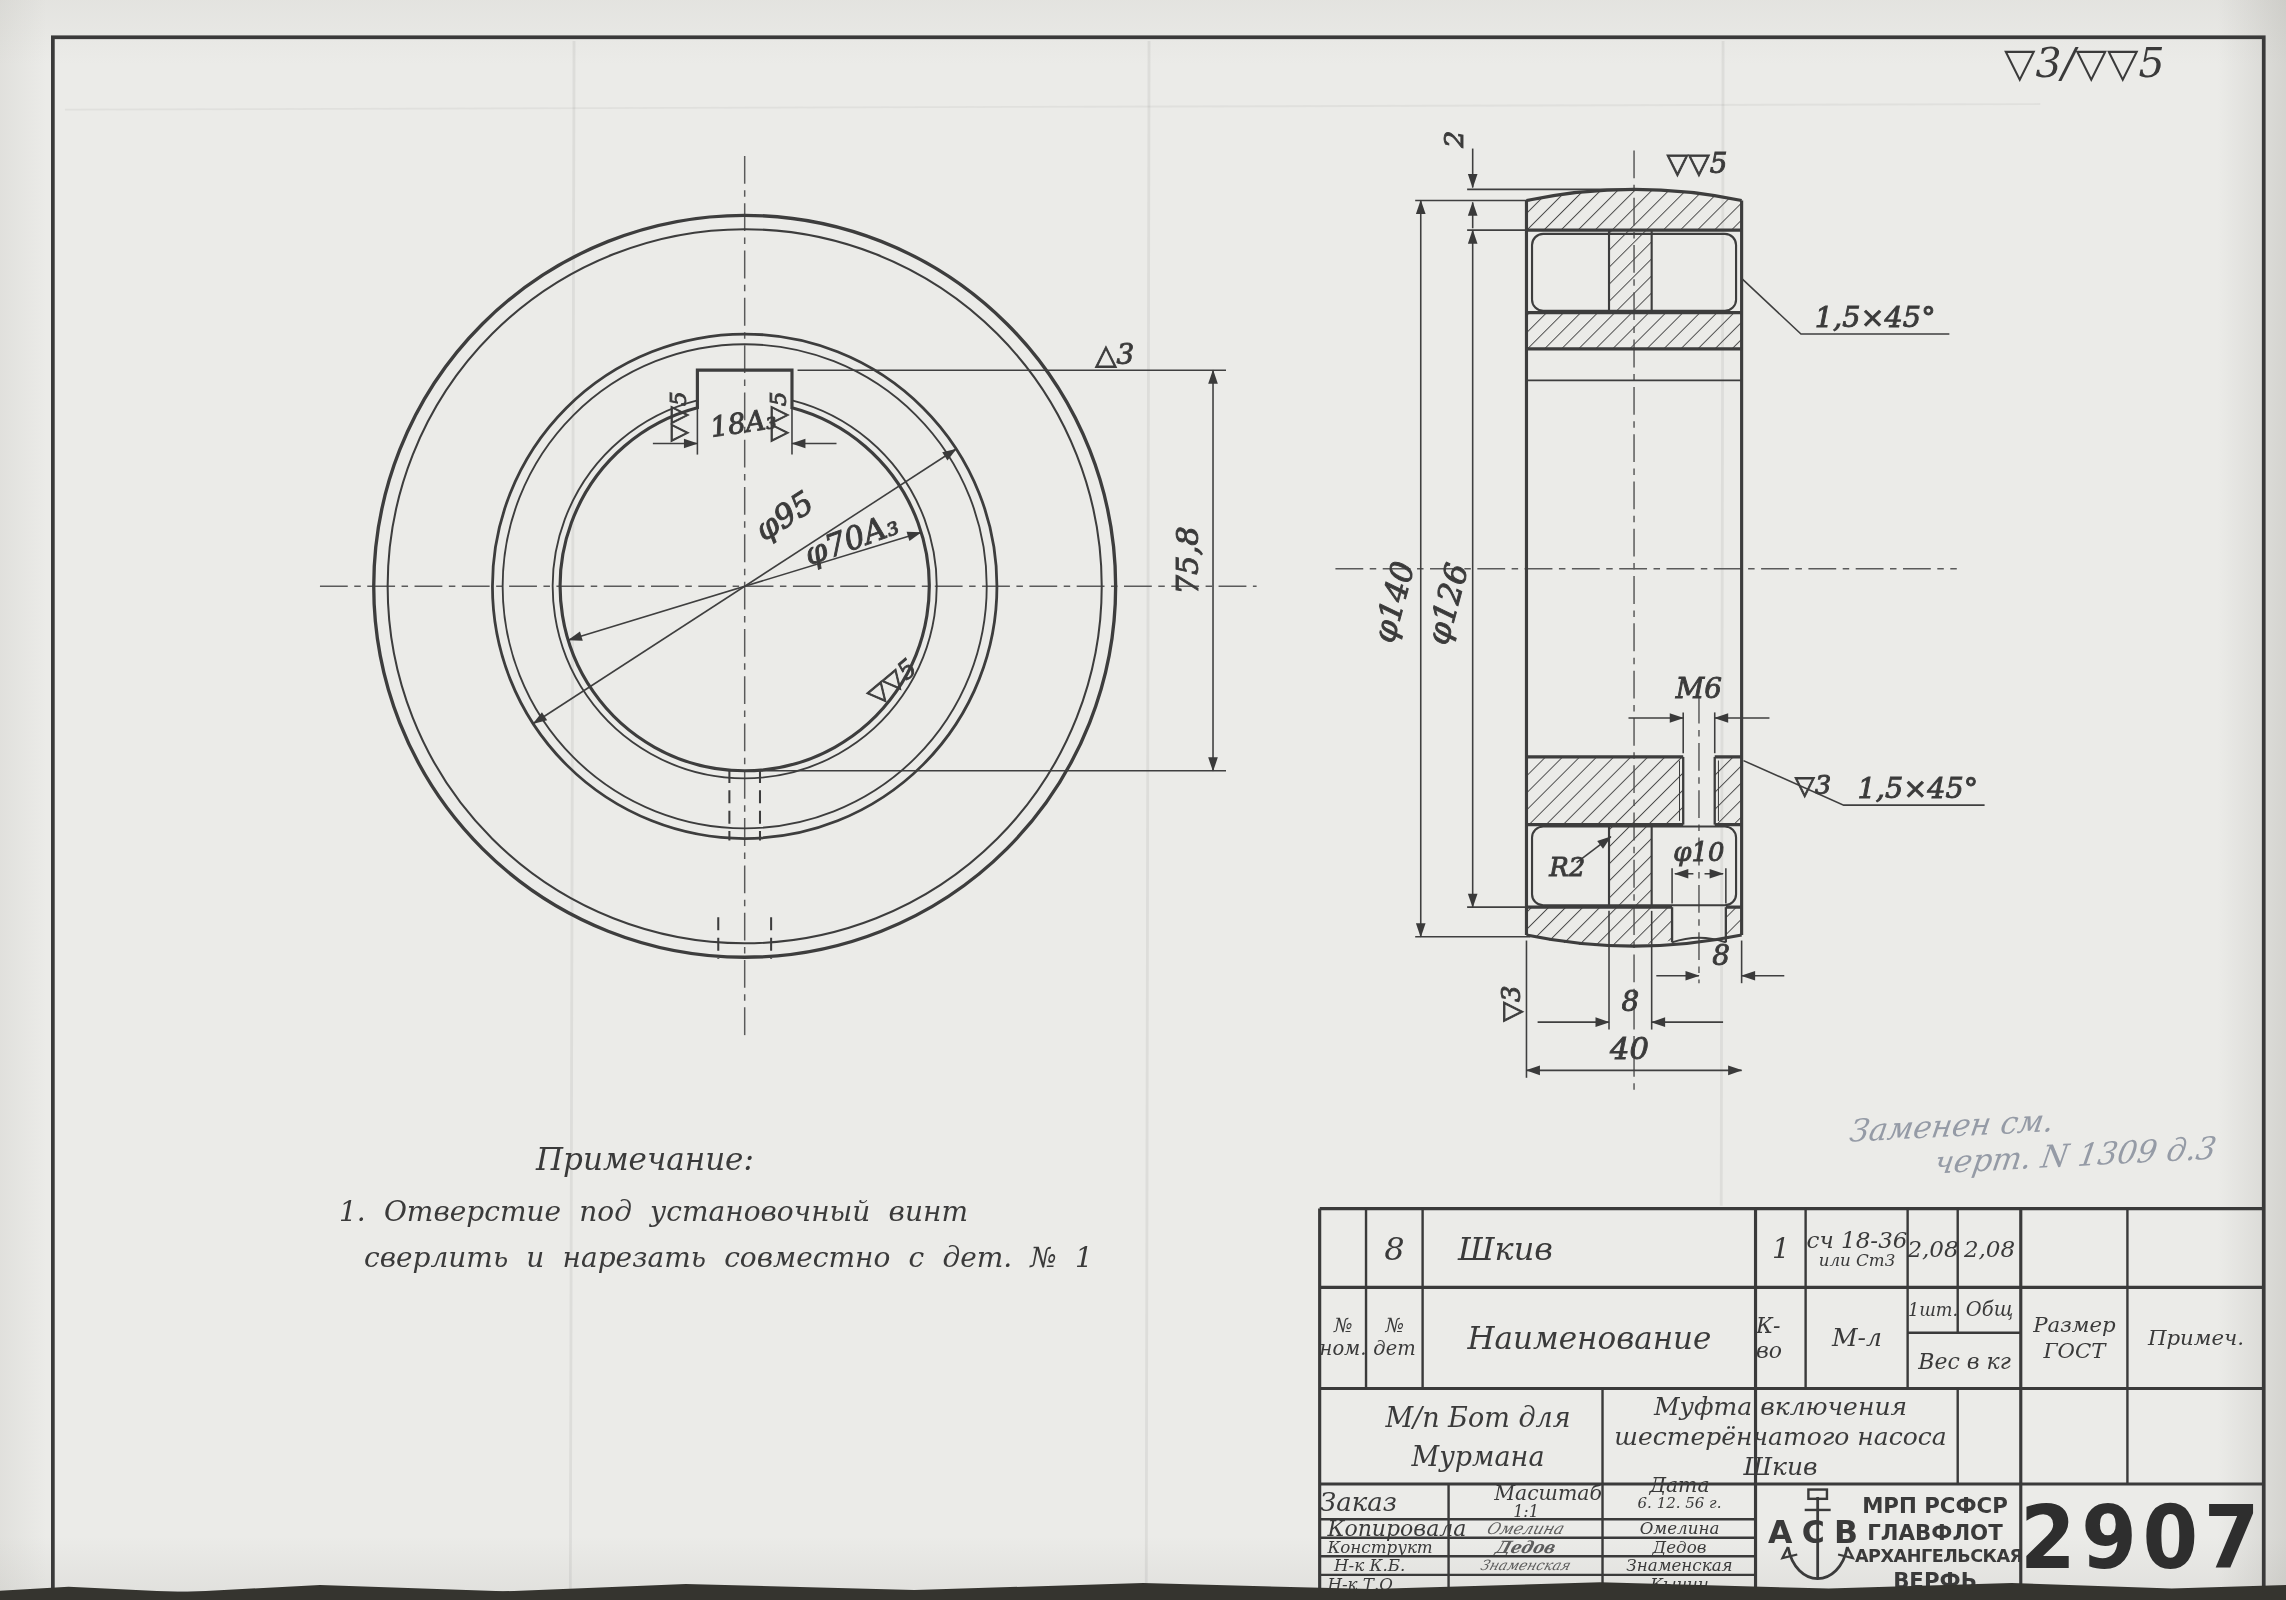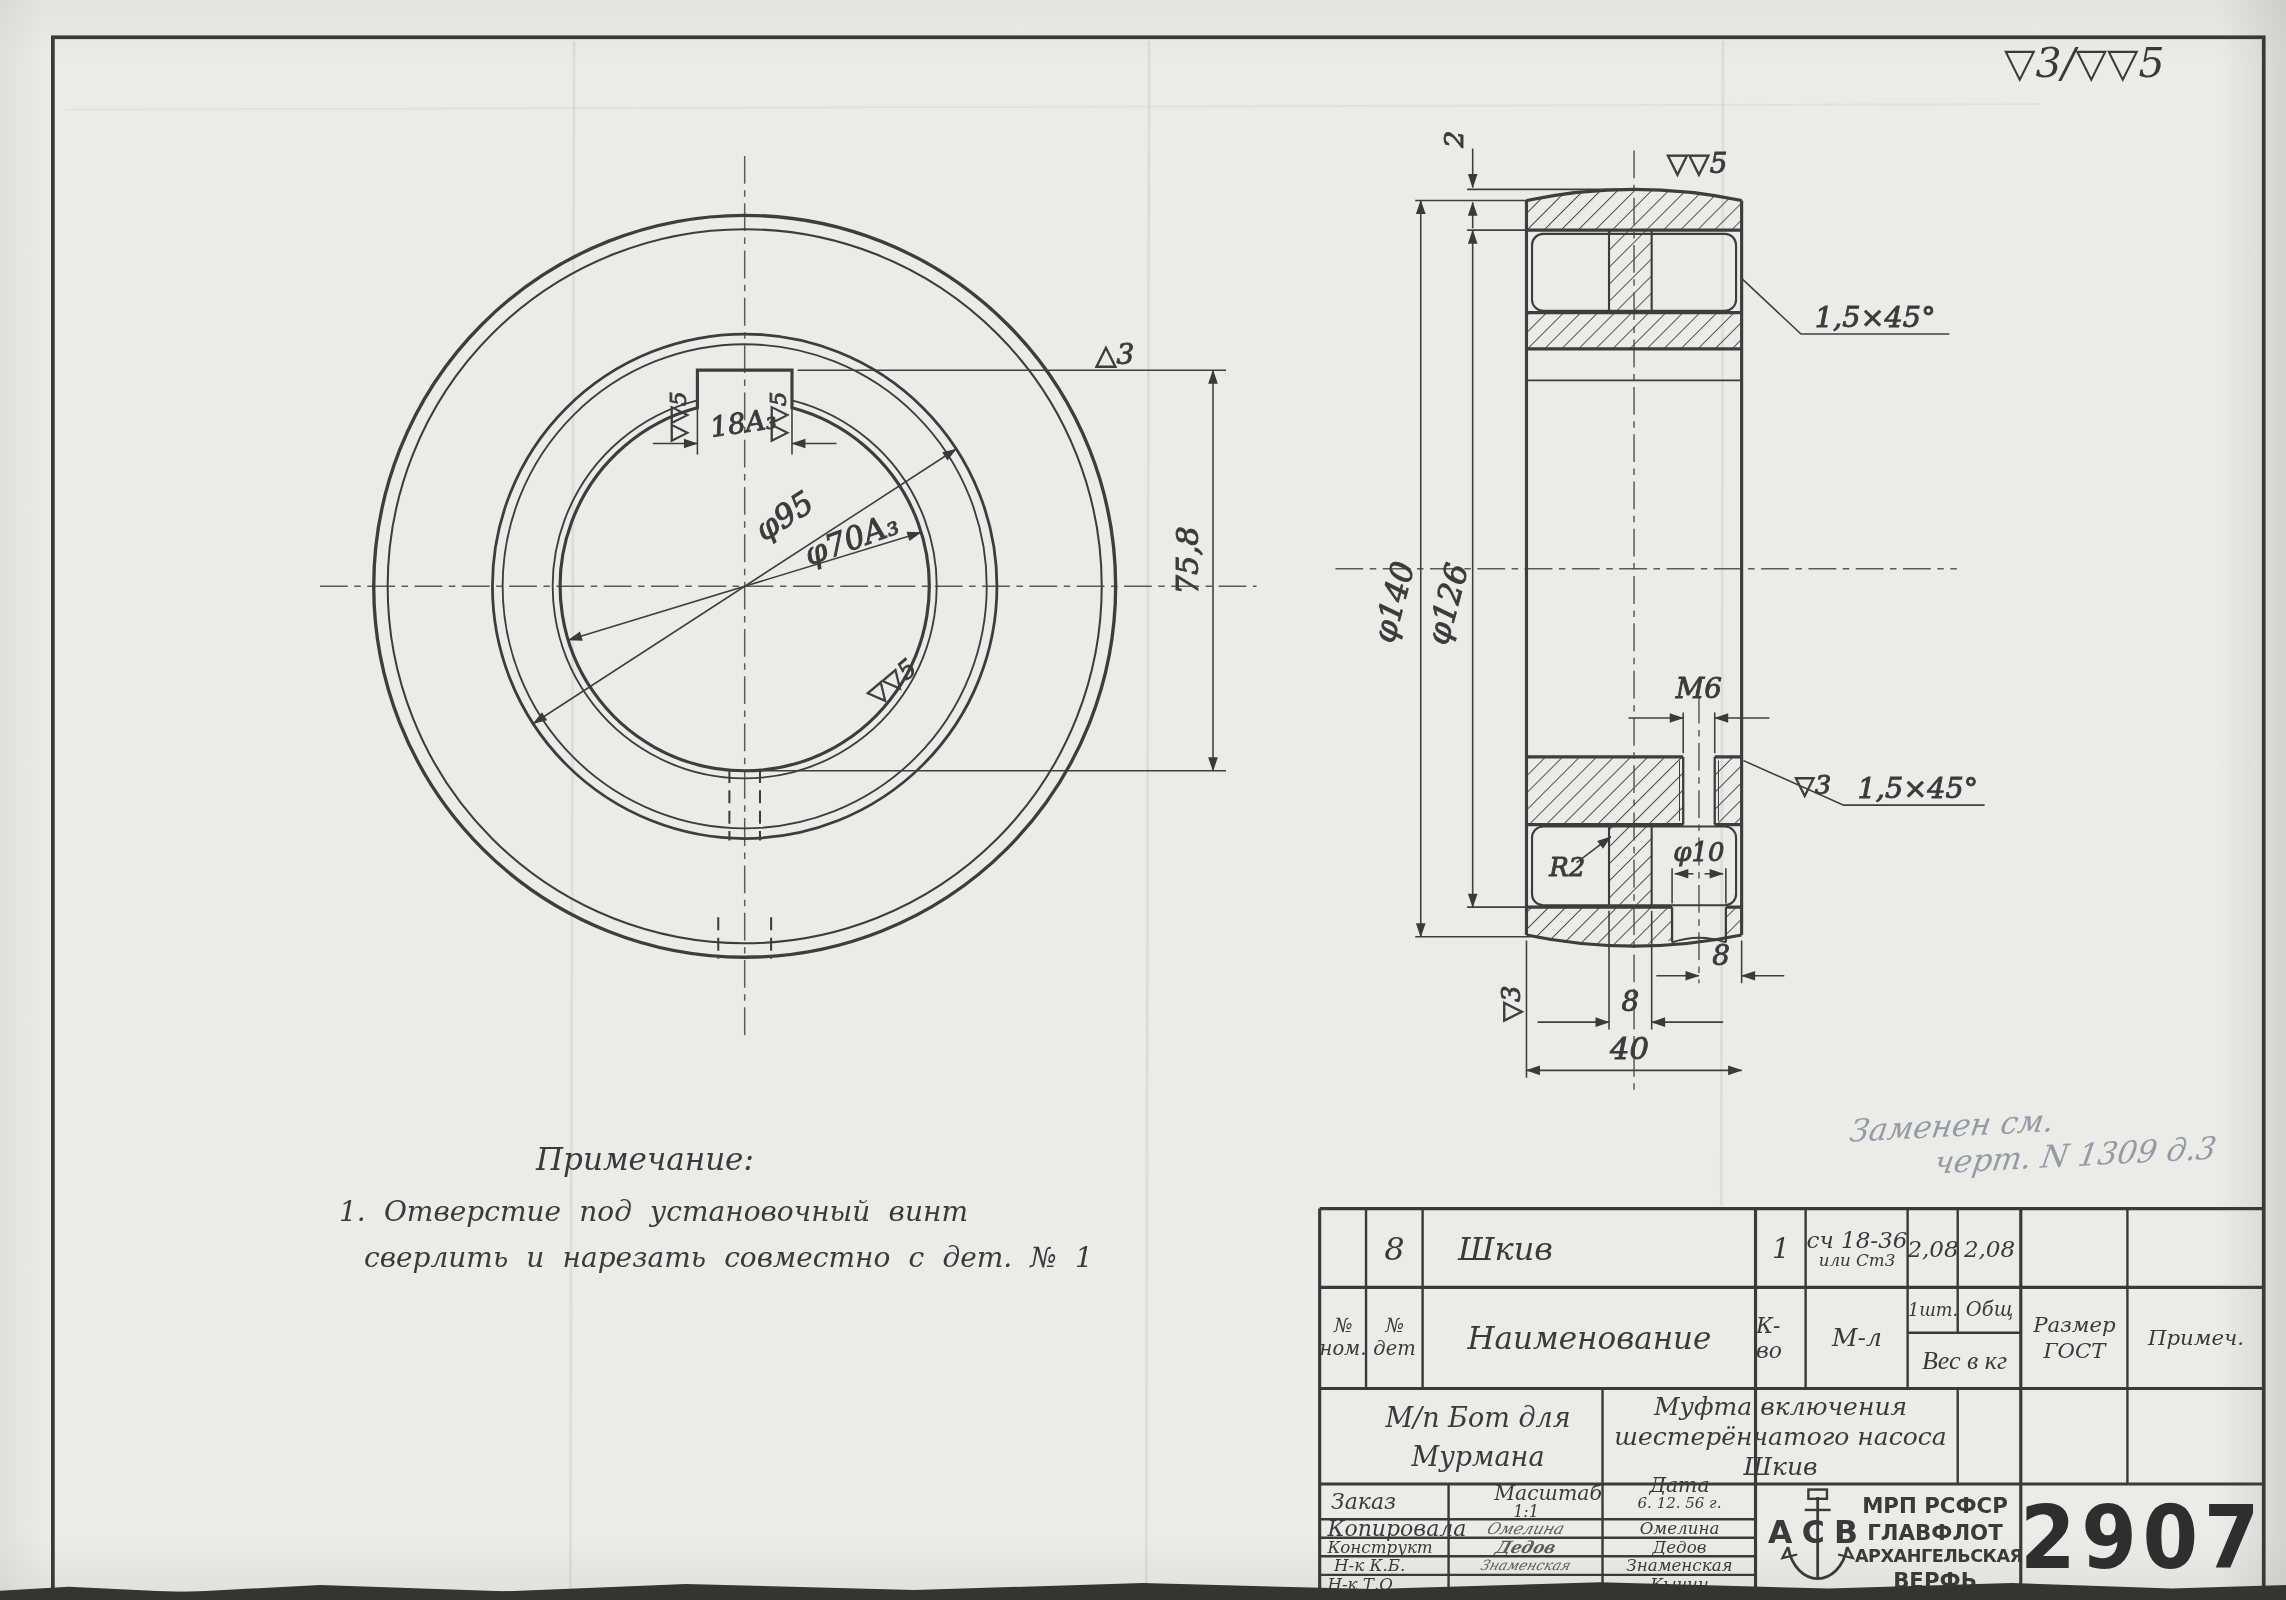--- a/index.html
+++ b/index.html
@@ -278,38 +278,38 @@
     </div>
     <div class="cell" style="left:1366px;top:1287px;width:57px;height:101px;flex-direction:column;line-height:1.15;">
       <div class="ser" style="font-size:19.5px;">№</div>
       <div class="ser" style="font-size:19.5px;">дет</div>
     </div>
     <div class="cell ser" style="left:1423px;top:1287px;width:333px;height:101px;font-size:31px;">Наименование</div>
     <div class="cell ser" style="left:1756px;top:1287px;width:50px;height:101px;font-size:22px;">К-во</div>
     <div class="cell ser" style="left:1806px;top:1287px;width:102px;height:101px;font-size:25px;">М-л</div>
     <div class="cell ser" style="left:1908px;top:1287px;width:50px;height:45px;font-size:17.6px;">1шт.</div>
     <div class="cell ser" style="left:1958px;top:1287px;width:63px;height:45px;font-size:19.5px;">Общ</div>
-    <div class="cell ser" style="left:1908px;top:1333px;width:113px;height:56px;font-size:26px;font-family:Liberation Serif, serif;">Вес в кг</div>
+    <div class="cell ser" style="left:1908px;top:1333px;width:113px;height:56px;font-size:22px;">Вес в кг</div>
     <div class="cell" style="left:2021px;top:1287px;width:107px;height:101px;flex-direction:column;line-height:1.2;">
       <div class="ser" style="font-size:21.3px;">Размер</div>
       <div class="ser" style="font-size:21.3px;">ГОСТ</div>
     </div>
     <div class="cell ser" style="left:2128px;top:1287px;width:136px;height:101px;font-size:21.3px;">Примеч.</div>
 
     <div class="cell" style="left:1320px;top:1389px;width:316px;height:96px;flex-direction:column;line-height:1.45;">
       <div class="ser" style="font-size:27px;">М/п Бот для</div>
       <div class="ser" style="font-size:27px;">Мурмана</div>
     </div>
     <div class="cell" style="left:1603px;top:1389px;width:355px;height:96px;flex-direction:column;line-height:1.2;">
       <div class="ser" style="font-size:25px;">Муфта включения</div>
       <div class="ser" style="font-size:25px;">шестерёнчатого насоса</div>
       <div class="ser" style="font-size:25px;">Шкив</div>
     </div>
 
-    <div class="cell ser" style="left:1320px;top:1484px;width:131px;height:35px;justify-content:flex-start;padding-left:11px;font-size:22px;">Заказ</div>
+    <div class="cell ser" style="left:1320px;top:1484px;width:131px;height:35px;justify-content:flex-start;font-size:26px;">Заказ</div>
     <div class="cell" style="left:1449px;top:1484px;width:154px;height:35px;flex-direction:column;line-height:1;">
       <div class="ser" style="font-size:20.4px;margin-left:44px;">Масштаб</div>
       <div class="ser" style="font-size:16px;">1:1</div>
     </div>
     <div class="cell" style="left:1603px;top:1484px;width:153px;height:18px;flex-direction:column;line-height:1;">
       <div class="ser" style="font-size:20.4px;">Дата</div>
       <div class="ser" style="font-size:15px;">6. 12. 56 г.</div>
     </div>
 
     <div class="cell ser" style="left:1320px;top:1519px;width:129px;height:18.6px;justify-content:flex-start;padding-left:7.4px;font-size:22px;">Копировала</div>

